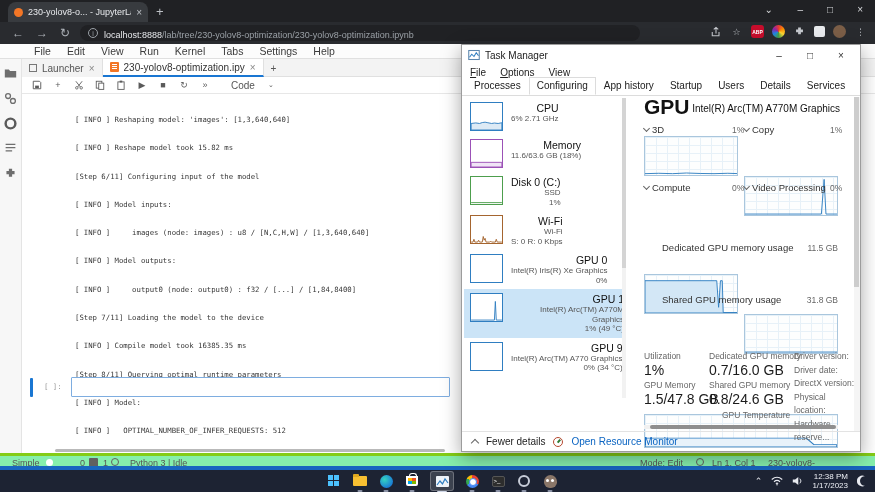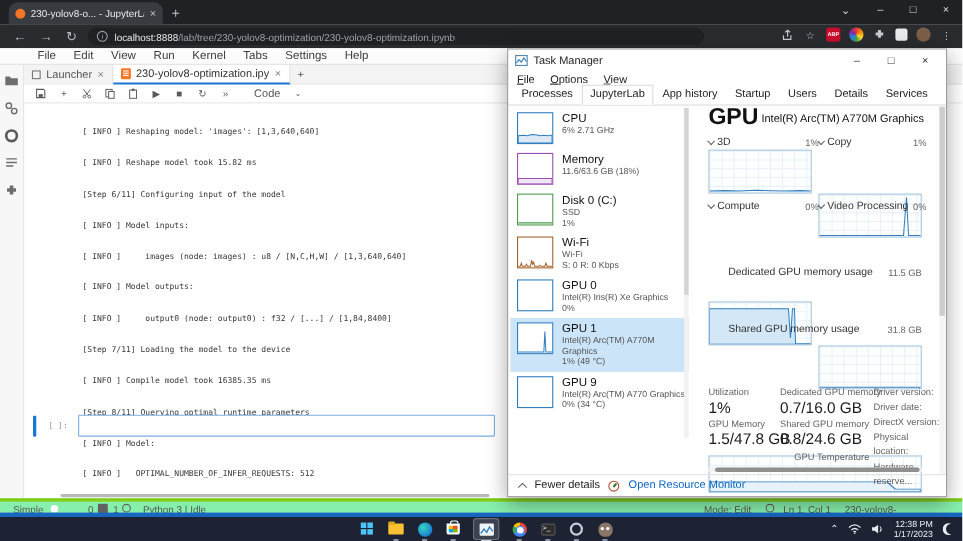--- a/index.html
+++ b/index.html
@@ -71,21 +71,21 @@
         box-shadow:0 6px 18px rgba(0,0,0,.35); }
   .tm-title { height:20px; display:flex; align-items:center; padding:0 6px; gap:5px; }
   .tm-title-label { font-size:10px; color:#222; flex:1; }
   .tm-ctl { width:26px; text-align:center; color:#333; font-size:10px; }
   .tm-menu { height:14px; display:flex; gap:14px; padding-left:8px; align-items:center; }
   .tm-menu span { font-size:10px; color:#222; display:inline-block; }
   .tm-menu span::first-letter { text-decoration:underline; }
   .tm-tabs { height:17px; display:flex; padding-left:4px; border-bottom:1px solid #dcdcdc; align-items:flex-end; }
   .tm-tab { font-size:10px; color:#222; padding:2px 7px 3px; border:1px solid transparent; }
   .tm-tab.active { border-color:#dcdcdc; border-bottom-color:#fff; background:#fff; }
-  .side { left:2px; top:53px; width:162px; height:300px; }
+  .side { left:2px; top:53px; width:162px; height:300px;text-align:right; }
   .sideitem { display:flex; gap:8px; padding:4px 2px 4px 6px; align-items:flex-start; min-height:36px; }
   .sideitem.selected { background:#cbe4f7; }
   .thumb { width:33px; height:29px; background:#fff; flex:none; }
   .s-name { font-size:10.5px; color:#111; }
   .s-sub { font-size:8px; color:#555; line-height:9.5px; }
   .sidescroll { left:160px; top:53px; width:4px; height:300px; background:#f2f2f2; }
   .sidescroll .th { position:absolute; left:0; top:0; width:4px; height:170px; background:#d4d4d4; }
   .gputitle { font-size:21px; font-weight:700; color:#111; }
   .gpusub { font-size:10px; color:#111; }
   .eng-label { font-size:9.5px; color:#333; display:flex; align-items:center; gap:3px; }
@@ -322,21 +322,21 @@
     <span class="tm-ctl">□</span>
     <span class="tm-ctl">×</span>
   </div>
   <div class="tm-menu">
     <span>File</span>
     <span>Options</span>
     <span>View</span>
   </div>
   <div class="tm-tabs">
     <span class="tm-tab">Processes</span>
-    <span class="tm-tab active">JupyterLab</span>
+    <span class="tm-tab active">Configuring</span>
     <span class="tm-tab">App history</span>
     <span class="tm-tab">Startup</span>
     <span class="tm-tab">Users</span>
     <span class="tm-tab">Details</span>
     <span class="tm-tab">Services</span>
   </div>
 
   <div class="abs side">
     <div class="sideitem">
       <div class="thumb" style="border:1px solid #2f7ec1;">

